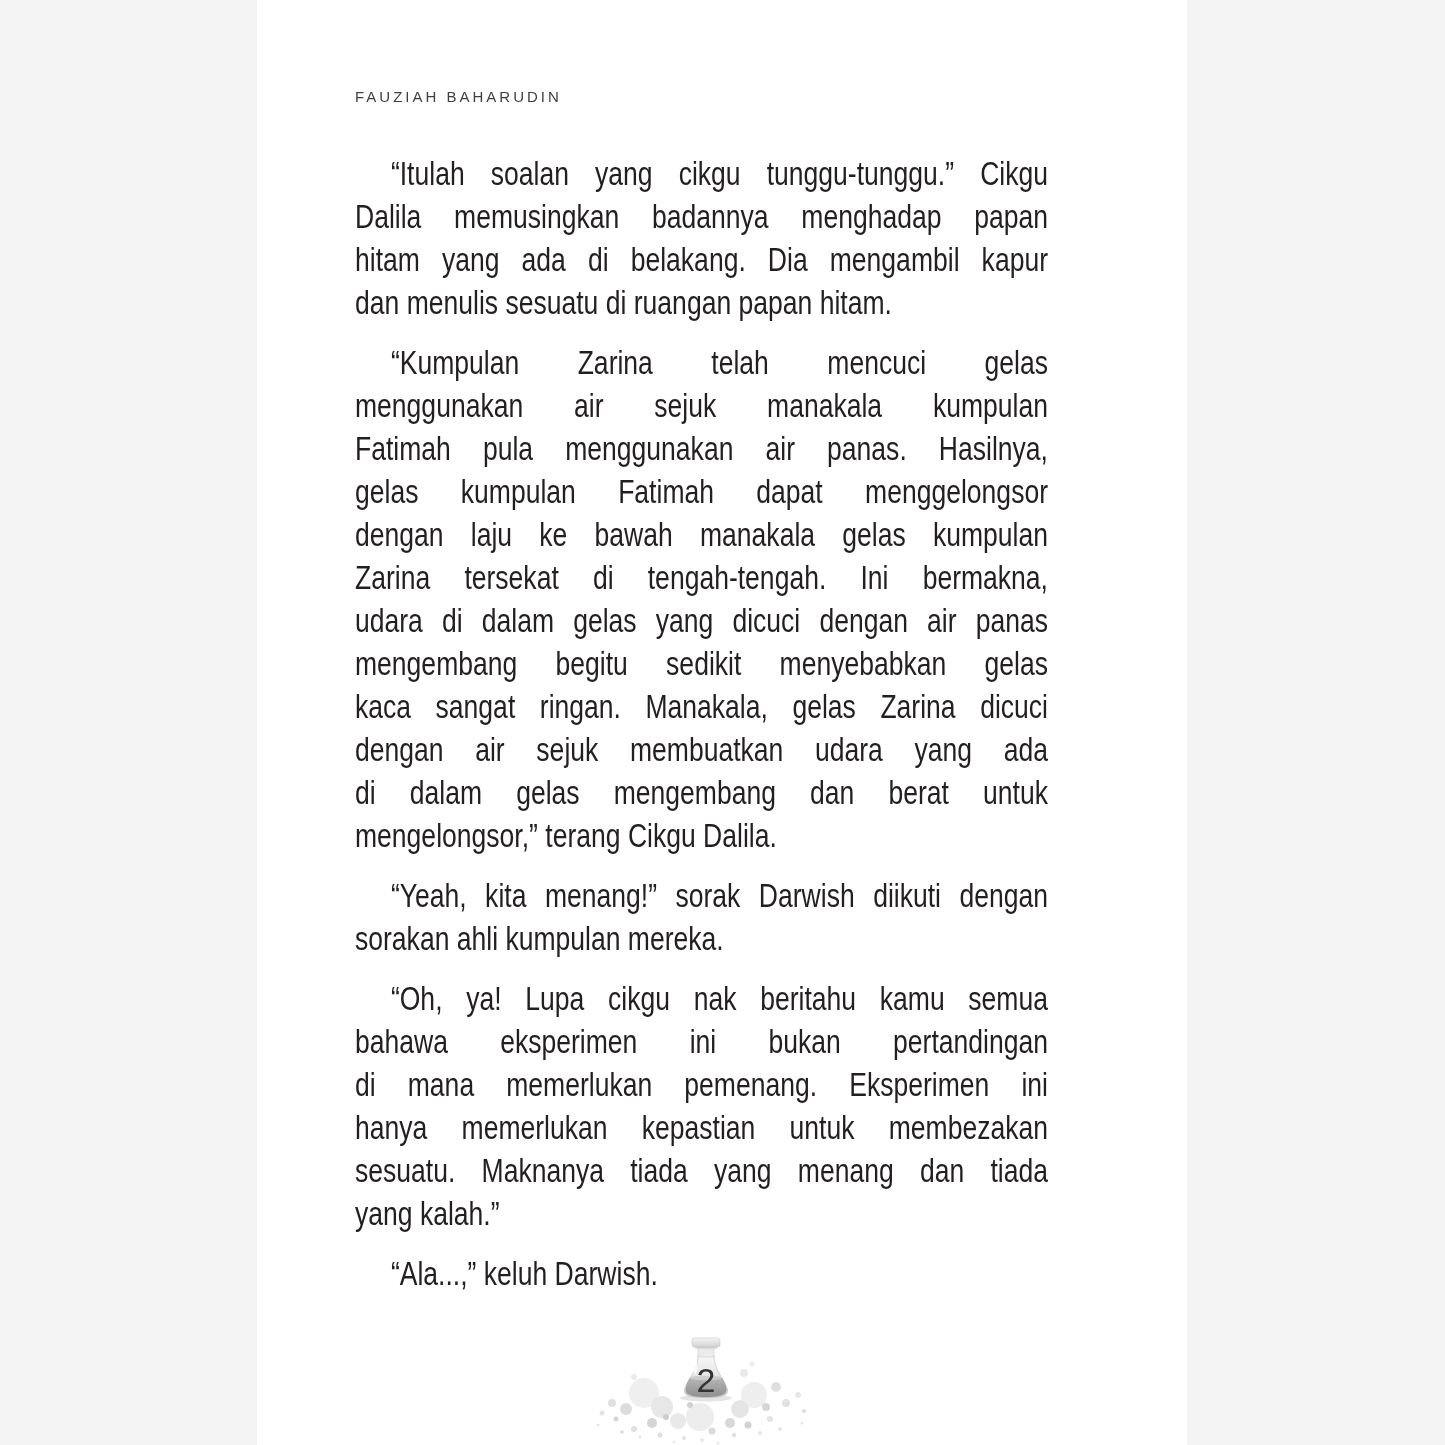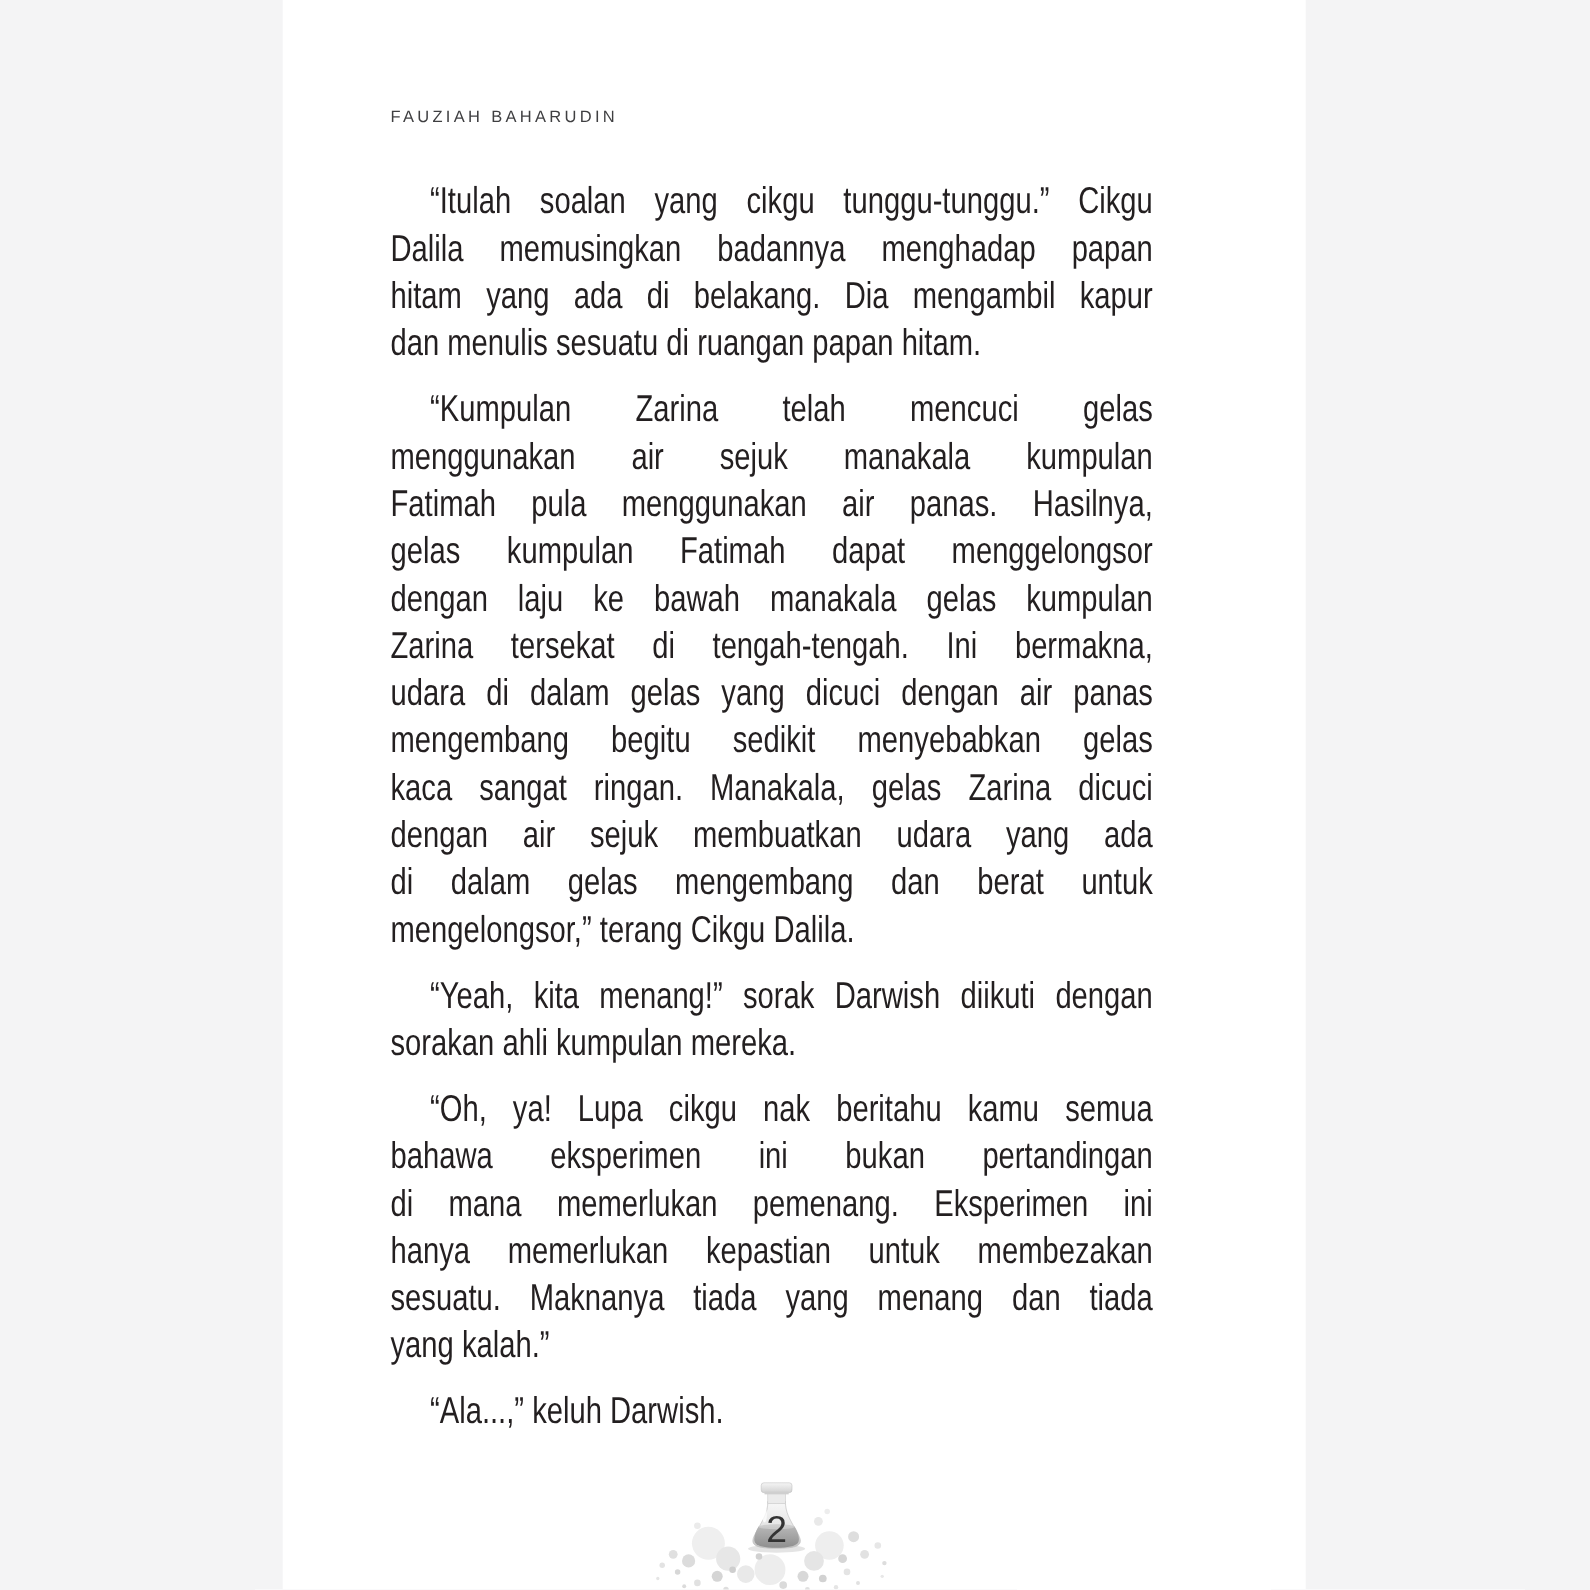--- a/index.html
+++ b/index.html
@@ -24,21 +24,21 @@
   }
   .content {
     padding: 88px 0 0 98px;
     width: 791px;
   }
   .author-header {
     height: 18px; line-height: 18px;
     font-size: 15px;
     letter-spacing: 3px;
     color: var(--header_text);
-    margin: 10px 0 46px 0;
+    margin: 0 0 46px 0;
     font-weight: normal;
   }
   .para {
     width: 888px;
     transform: scaleX(0.7804);
     transform-origin: 0 0;
     margin: 0 0 17px 0;
     font-size: 34px;
     color: var(--text);
   }

